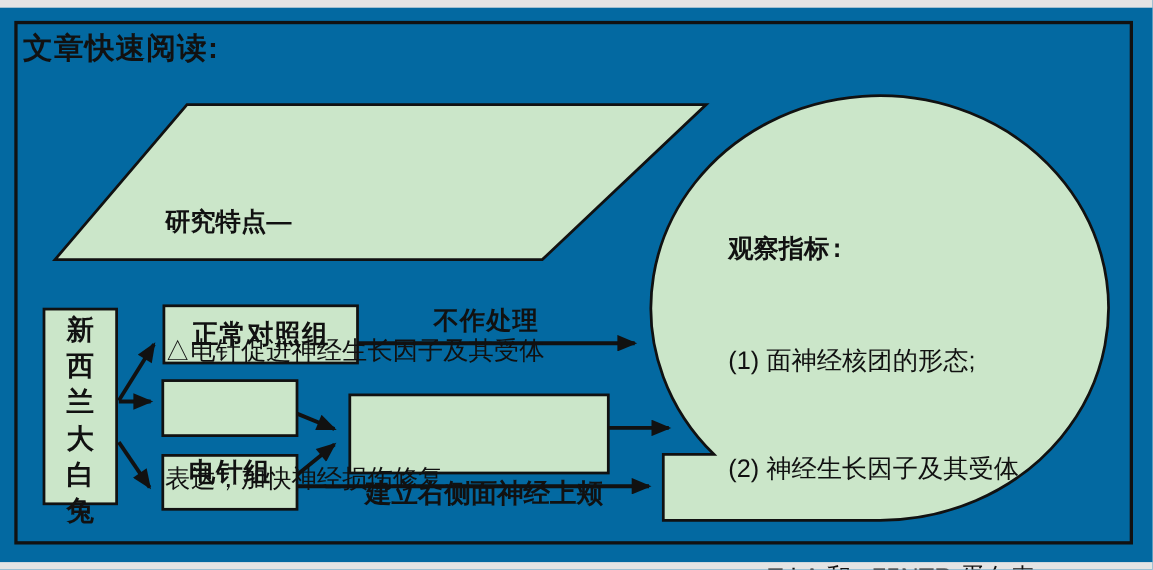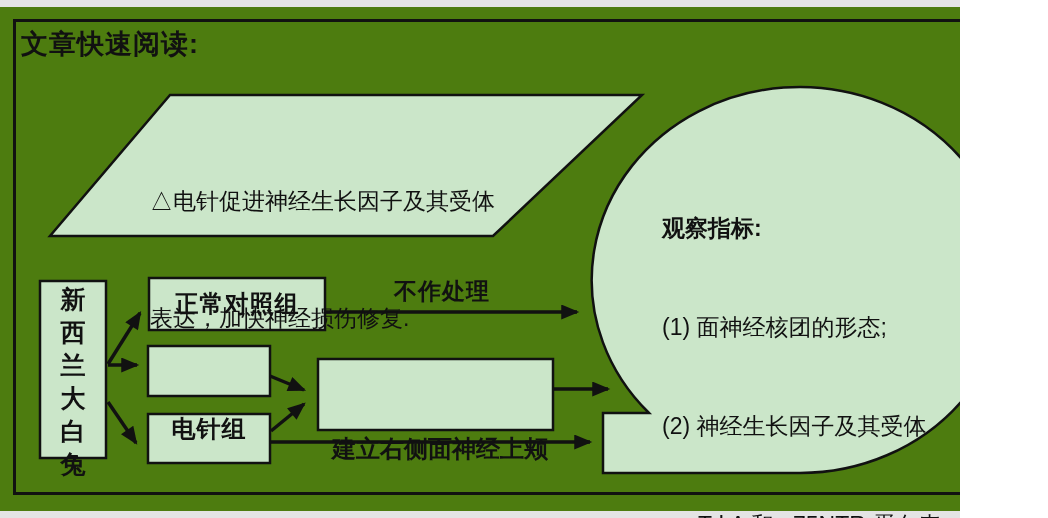--- a/index.html
+++ b/index.html
@@ -1,33 +1,33 @@
 <!DOCTYPE html>
 <html><head>
 <meta charset="utf-8">
 <style>
   html,body{margin:0;padding:0;background:#ffffff;}
   .page{
-    position:relative; width:960px; height:518px; overflow:hidden;
-    background:#4d7c0f; color:#111;
+    position:relative; width:1048px; height:518px; overflow:hidden;
+    background:#0369a1; color:#111;
     font-family:"Liberation Sans", sans-serif;
   }
   .band{position:absolute;left:0;width:1048px;height:7px;background:#e4e4e4;}
   .band.top{top:0;}
   .band.bottom{top:511px;}
   svg.canvas{position:absolute;left:0;top:0;}
   .txt{position:absolute;white-space:pre;}
   .title{
     left:21px; top:26px; font-size:27px; font-weight:bold; letter-spacing:1px;
   }
   .para-text{left:150px; top:104px; font-size:23px; line-height:39px;}
   .para-text .l1{font-weight:600;}
   .para-text .l3{}
   .obs-text{left:662px; top:146px; font-size:23px; line-height:33px;}
-  .obs-text .head{font-weight:600;}
+  .obs-text .head{font-weight:600;font-family:Liberation Mono, monospace;}
   .obs-text .cont{padding-left:36px;}
   .subject{
     left:40px; top:283px; width:66px; height:172px;
     display:flex; flex-direction:column; justify-content:space-between; align-items:center;
     font-size:25px; font-weight:600;
   }
   .grp{
     display:flex; align-items:center; justify-content:center;
     font-size:24px; font-weight:700; letter-spacing:1px;
   }
@@ -76,20 +76,21 @@
       <line x1="271" y1="431" x2="304" y2="404" marker-end="url(#ah)"></line>
       <line x1="325" y1="312" x2="577" y2="312" marker-end="url(#ah)"></line>
       <line x1="553" y1="389" x2="608" y2="389" marker-end="url(#ah)"></line>
       <line x1="270" y1="442" x2="590" y2="442" marker-end="url(#ah)"></line>
     </g>
   </svg>
 
   <div class="txt title">文章快速阅读:</div>
 
   <div class="txt para-text">
+    <div class="l1">研究特点—</div>
     <div class="l2">△电针促进神经生长因子及其受体</div>
     <div class="l3">表达，加快神经损伤修复.</div>
   </div>
 
   <div class="txt obs-text">
     <div class="head">观察指标:</div>
     <div>(1) 面神经核团的形态;</div>
     <div>(2) 神经生长因子及其受体</div>
     <div class="cont">TrkA 和 p75NTR 蛋白表</div>
     

